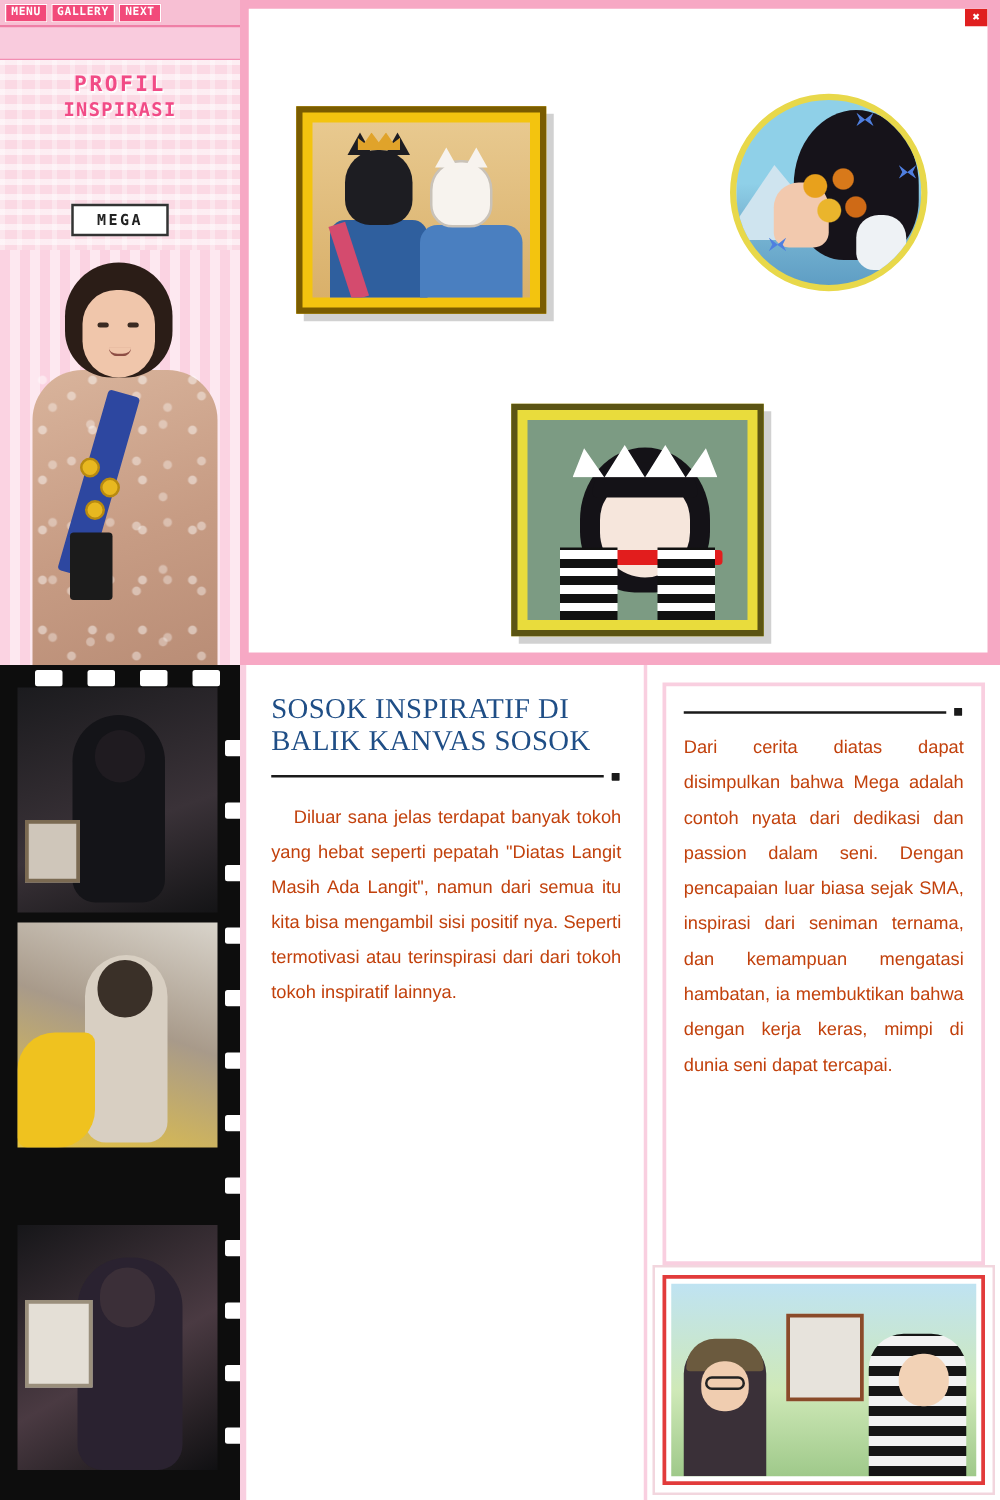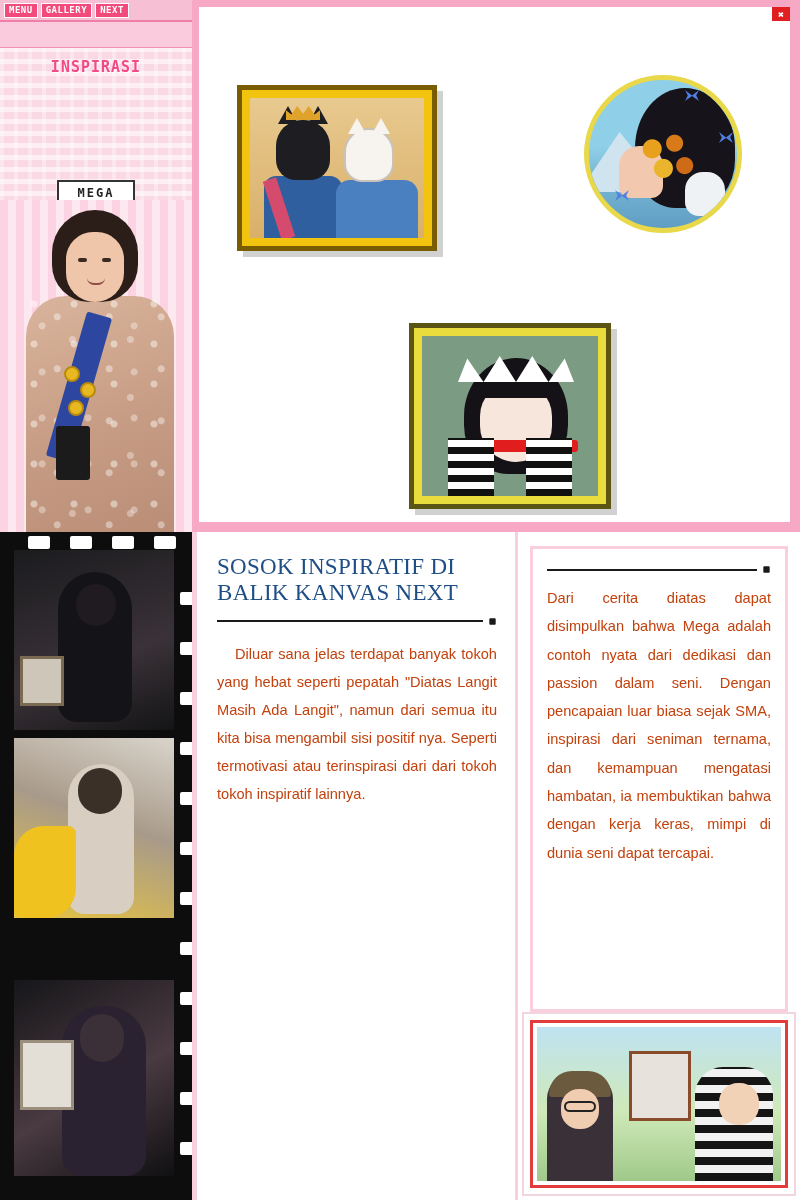--- a/index.html
+++ b/index.html
@@ -58,21 +58,21 @@
     font-family: "DejaVu Sans Mono", monospace;
     font-size: 17px;
     font-weight: bold;
     letter-spacing: 2px;
     color: #f14b86;
     line-height: 1.25;
     text-shadow: 1px 1px 0 #ffffff, -1px 0 0 #ffd2e4;
   }
   .title-block .l2 { font-size: 15px; letter-spacing: 1px; }
   .mega-badge {
-    position: absolute; left: 57px; top: 180px;
+    position: absolute; left: 57px; top: 163px;
     width: 78px; height: 26px;
     background: #ffffff;
     border: 2px solid #333333;
     display: flex; align-items: center; justify-content: center;
     font-family: "DejaVu Sans Mono", monospace;
     font-size: 12px; font-weight: bold; letter-spacing: 2px;
     color: #222222;
   }
   .stripes {
     position: absolute; left: 0; top: 200px;
@@ -398,20 +398,21 @@
 
     <div class="navbar">
       <div class="navbtn">MENU</div>
       <div class="navbtn">GALLERY</div>
       <div class="navbtn">NEXT</div>
     </div>
 
     <div class="pink-band"></div>
 
     <div class="title-block">
+      <div class="l1">PROFIL</div>
       <div class="l2">INSPIRASI</div>
     </div>
 
     <div class="mega-badge">MEGA</div>
 
     <div class="stripes"></div>
 
     <div class="person">
       <div class="body"></div>
       <div class="lace"></div>
@@ -524,21 +525,21 @@
     <div class="film-photo fp3">
       <div class="fp-fig" style="left:48px;top:26px;width:84px;height:170px;background:#2a2230;"></div>
       <div class="fp-fig" style="left:66px;top:34px;width:44px;height:48px;background:#3b2f38;border-radius:22px;"></div>
       <div class="fp-fig" style="left:6px;top:60px;width:54px;height:70px;background:#e4dfd6;border:3px solid #9a8f7c;border-radius:0;"></div>
     </div>
   </div>
 
   <div class="article">
     <div class="headline">
       <div>SOSOK INSPIRATIF DI</div>
-      <div>BALIK KANVAS NEXT</div>
+      <div>BALIK KANVAS SOSOK</div>
     </div>
     <div class="rule">
       <div class="line"></div>
       <div class="diamond"></div>
     </div>
     <p class="body-p">Diluar sana jelas terdapat banyak tokoh yang hebat seperti pepatah "Diatas Langit Masih Ada Langit", namun dari semua itu kita bisa mengambil sisi positif nya. Seperti termotivasi atau terinspirasi dari dari tokoh tokoh inspiratif lainnya.</p>
   </div>
 
   <div class="right-col">
     <div class="concl">

